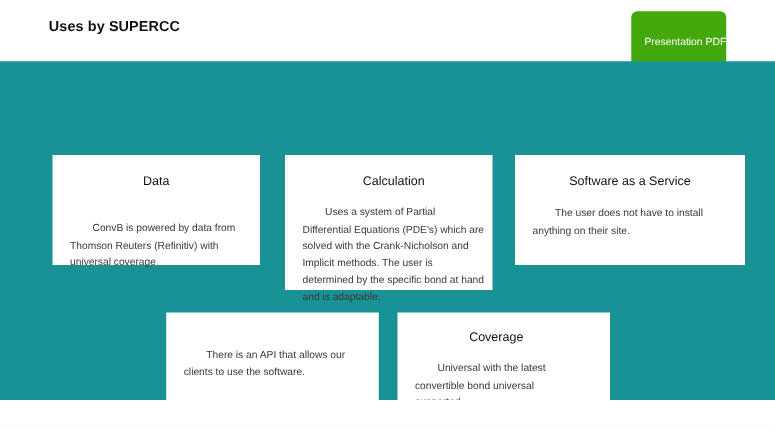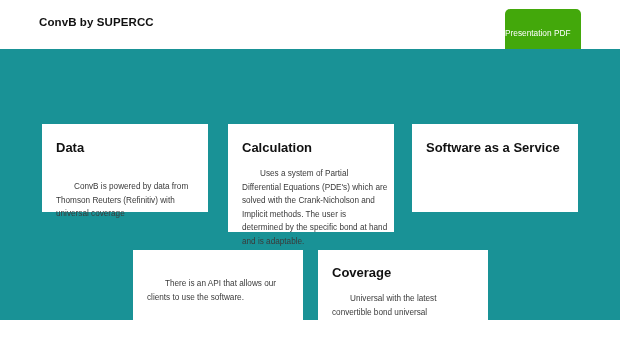--- a/index.html
+++ b/index.html
@@ -46,21 +46,21 @@
     top: 9px;
     width: 76px;
     height: 47px;
     background: #43a80b;
     border: none;
     border-radius: 5px;
     color: #ffffff;
     font-family: "Liberation Sans", sans-serif;
     font-size: 8.3px;
     line-height: 30px;
-    text-align: left;
+    text-align: right;
     cursor: pointer;
     padding: 0;
     white-space: nowrap;
   }
 
   
   .hero {
     position: absolute;
     left: 0;
     top: 49px;
@@ -69,24 +69,24 @@
     background: #199296;
   }
 
   
   .card {
     position: absolute;
     background: #ffffff;
     box-sizing: border-box;
   }
   .card-title {
-    font-size: 13px;
-    font-weight: bold;
+    font-size: 10px;
+    font-weight: normal;
     color: #111111;
-    text-align: left;
+    text-align: center;
     margin: 0;
     white-space: nowrap;
   }
   .card-body {
     font-size: 8.2px;
     line-height: 13.5px;
     color: #3a3a3a;
     text-align: left;
     text-indent: 18px;
     margin: 0;
@@ -107,21 +107,21 @@
     top: 75px;
     width: 166px;
     height: 108px;
     padding: 16px 6px 10px 14px;
   }
   #card-calculation .card-body { margin-top: 12px; }
 
   #card-saas {
     left: 412px;
     top: 75px;
-    width: 166px;
+    width: 184px;
     height: 88px;
     padding: 16px 14px 10px 14px;
   }
   #card-saas .card-body { margin-top: 13px; }
 
   
   #card-howto {
     left: 133px;
     top: 201px;
     width: 170px;
@@ -148,38 +148,39 @@
     height: 23px;
     background: #ffffff;
   }
 </style>
 </head>
 <body>
 
 <div class="page">
 
   <div class="header">
-    <div class="brand-title">ConvB by SUPERCC</div>
+    <div class="brand-title">Uses by SUPERCC</div>
     <button class="pdf-button">Presentation PDF</button>
   </div>
 
   <div class="hero">
 
     <div class="card" id="card-data">
       <div class="card-title">Data</div>
       <div class="card-body">ConvB is powered by data from Thomson Reuters (Refinitiv) with universal coverage</div>
     </div>
 
     <div class="card" id="card-calculation">
       <div class="card-title">Calculation</div>
       <div class="card-body">Uses a system of Partial Differential Equations (PDE's) which are solved with the Crank-Nicholson and Implicit methods. The user is determined by the specific bond at hand and is adaptable.</div>
     </div>
 
     <div class="card" id="card-saas">
       <div class="card-title">Software as a Service</div>
+      <div class="card-body">The user does not have to install anything on their site.</div>
     </div>
 
     <div class="card" id="card-howto">
       <div class="card-body">There is an API that allows our clients to use the software.</div>
     </div>
 
     <div class="card" id="card-coverage">
       <div class="card-title">Coverage</div>
       <div class="card-body">Universal with the latest convertible bond universal supported.</div>
     </div>

